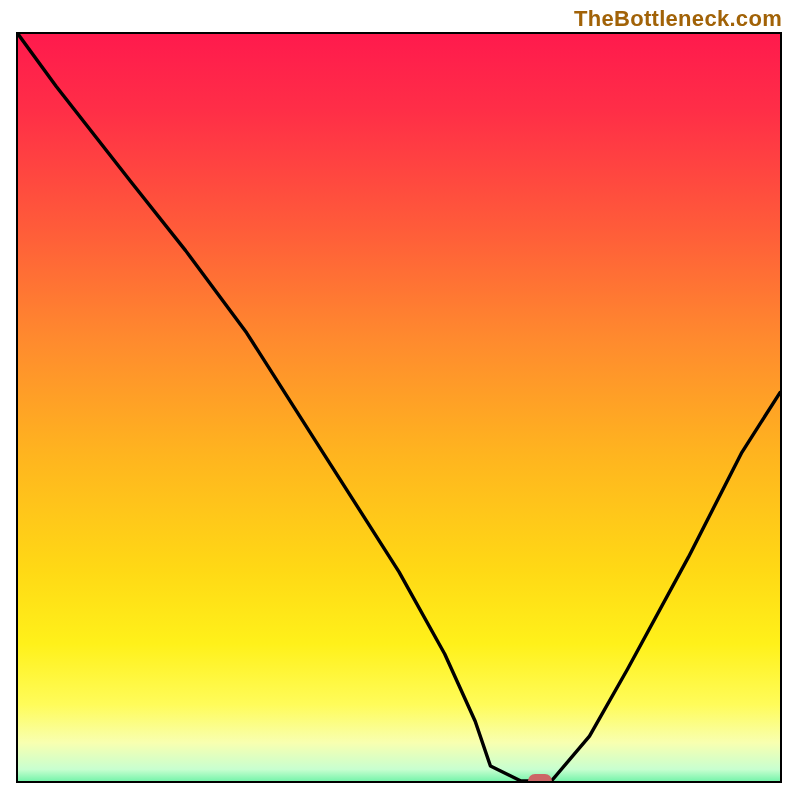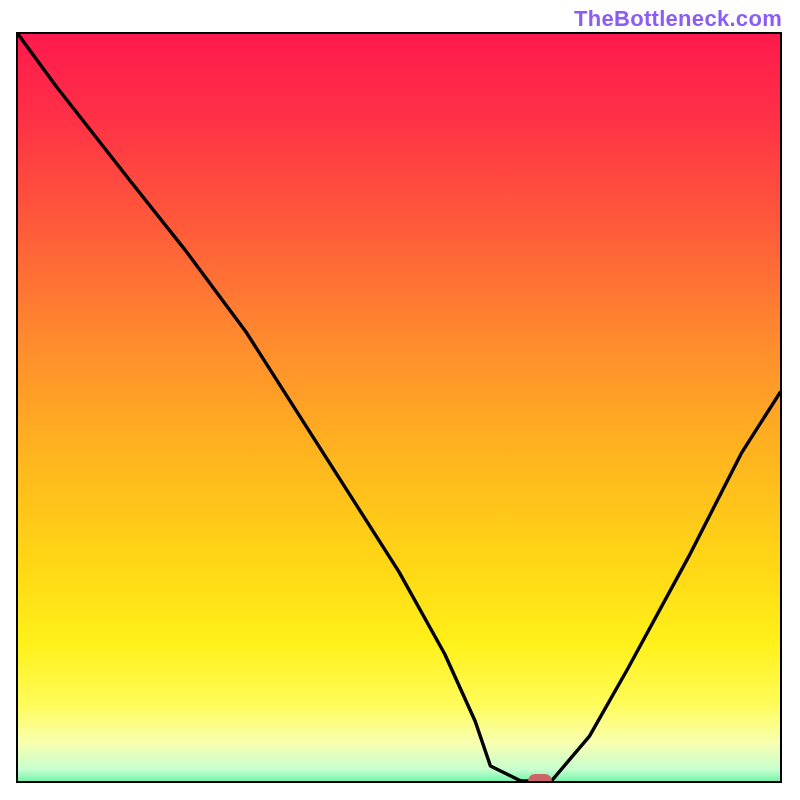--- a/index.html
+++ b/index.html
@@ -35,21 +35,21 @@
     inset: 0;
     width: 100%;
     height: 100%;
   }
   .watermark {
     position: absolute;
     top: 6px;
     right: 18px;
     font-size: 22px;
     font-weight: 600;
-    color: #8b5cf6;
+    color: #a16207;
     letter-spacing: 0.3px;
   }
   .marker {
     position: absolute;
     width: 24px;
     height: 14px;
     border-radius: 7px;
     background: #cc6666;
     transform: translate(-50%, -50%);
   }

